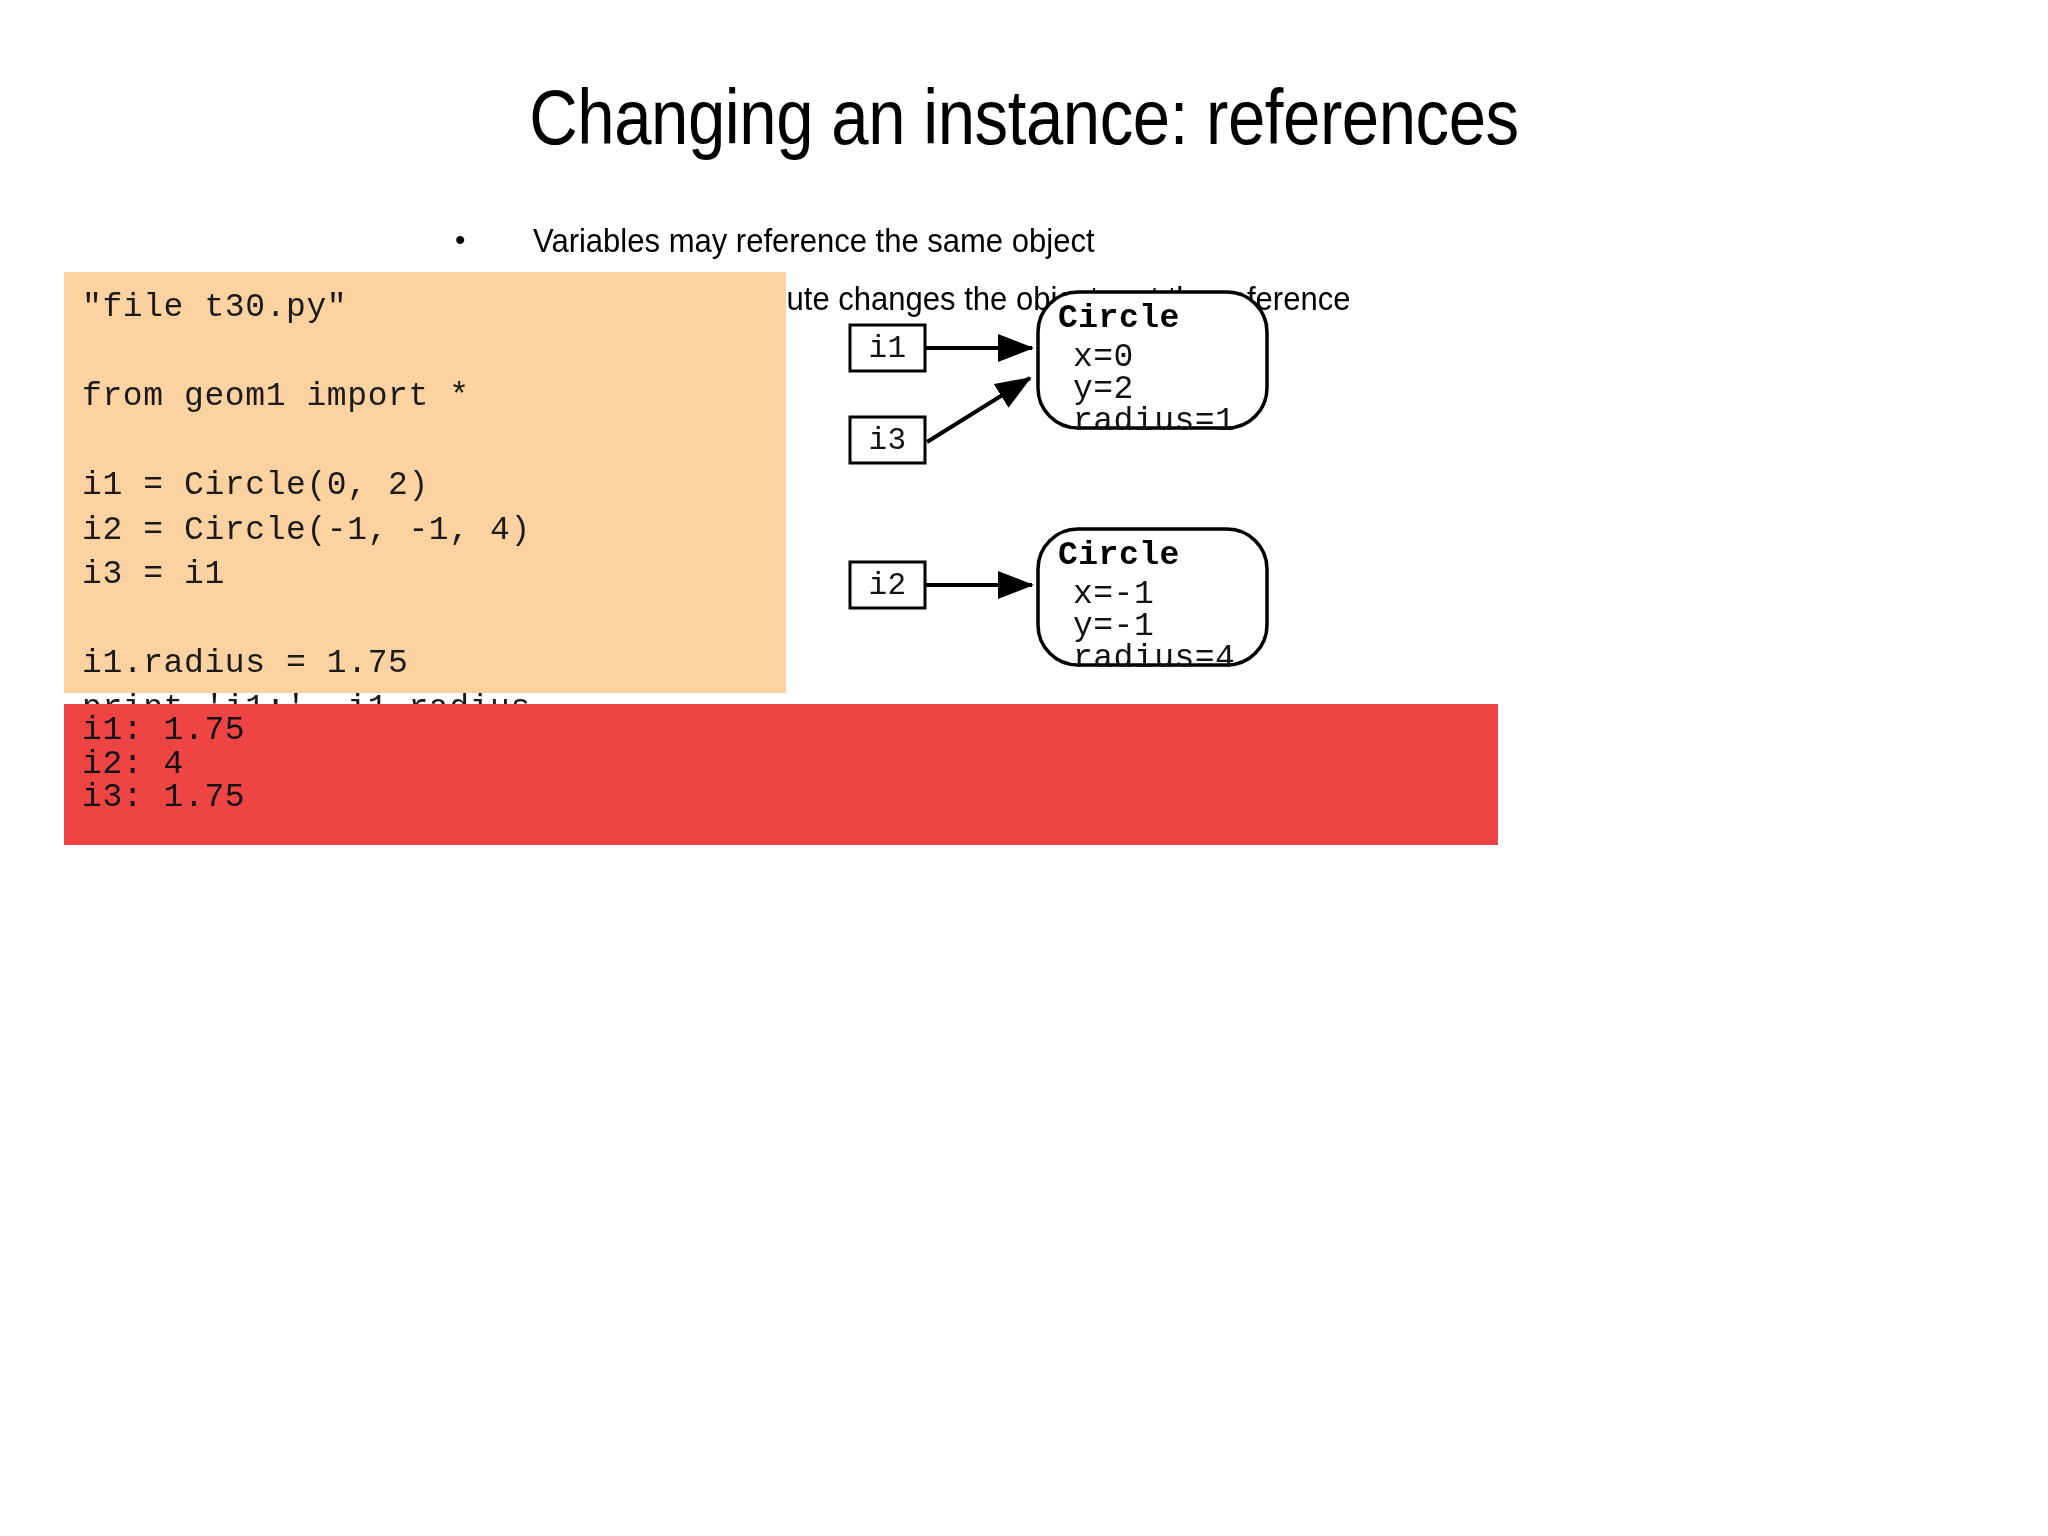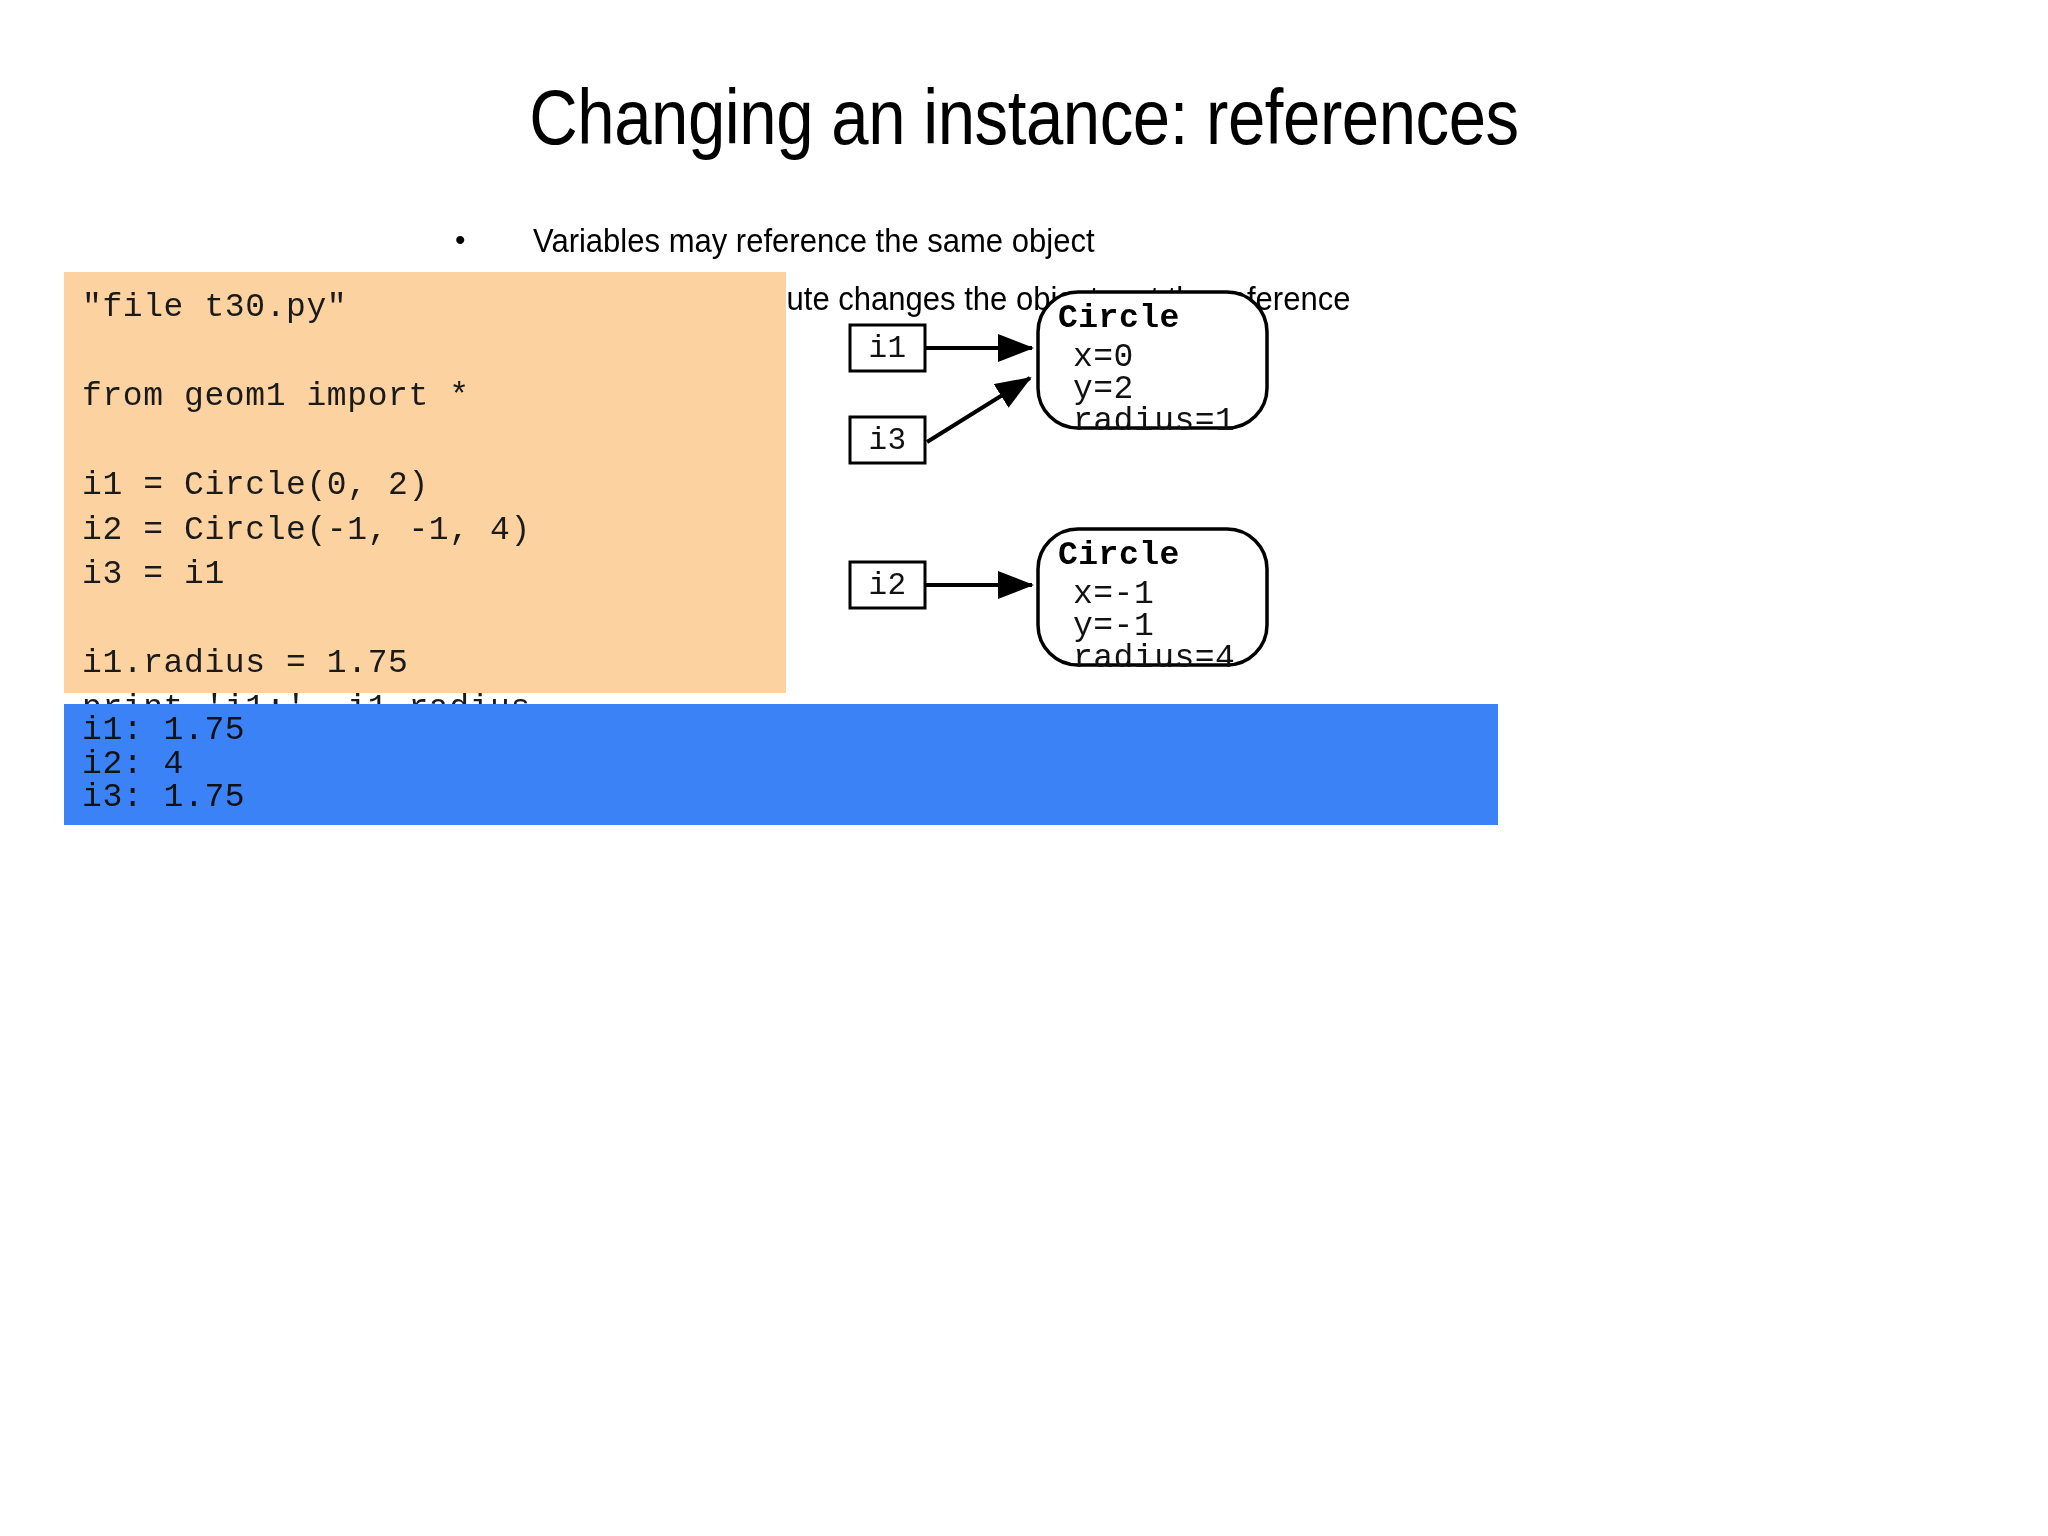--- a/index.html
+++ b/index.html
@@ -83,22 +83,22 @@
     margin: 0;
     letter-spacing: 0.6px;
   }
 
   
   #output-block {
     position: absolute;
     left: 64px;
     top: 704px;
     width: 1434px;
-    height: 121px;
-    background: #3b82f6;
+    height: 141px;
+    background: #ef4444;
     box-sizing: border-box;
     padding: 10px 0 0 18px;
   }
   #output-text {
     font-family: "Liberation Mono", "DejaVu Sans Mono", monospace;
     font-size: 33px;
     line-height: 33.5px;
     color: #121212;
     white-space: pre;
     margin: 0;

